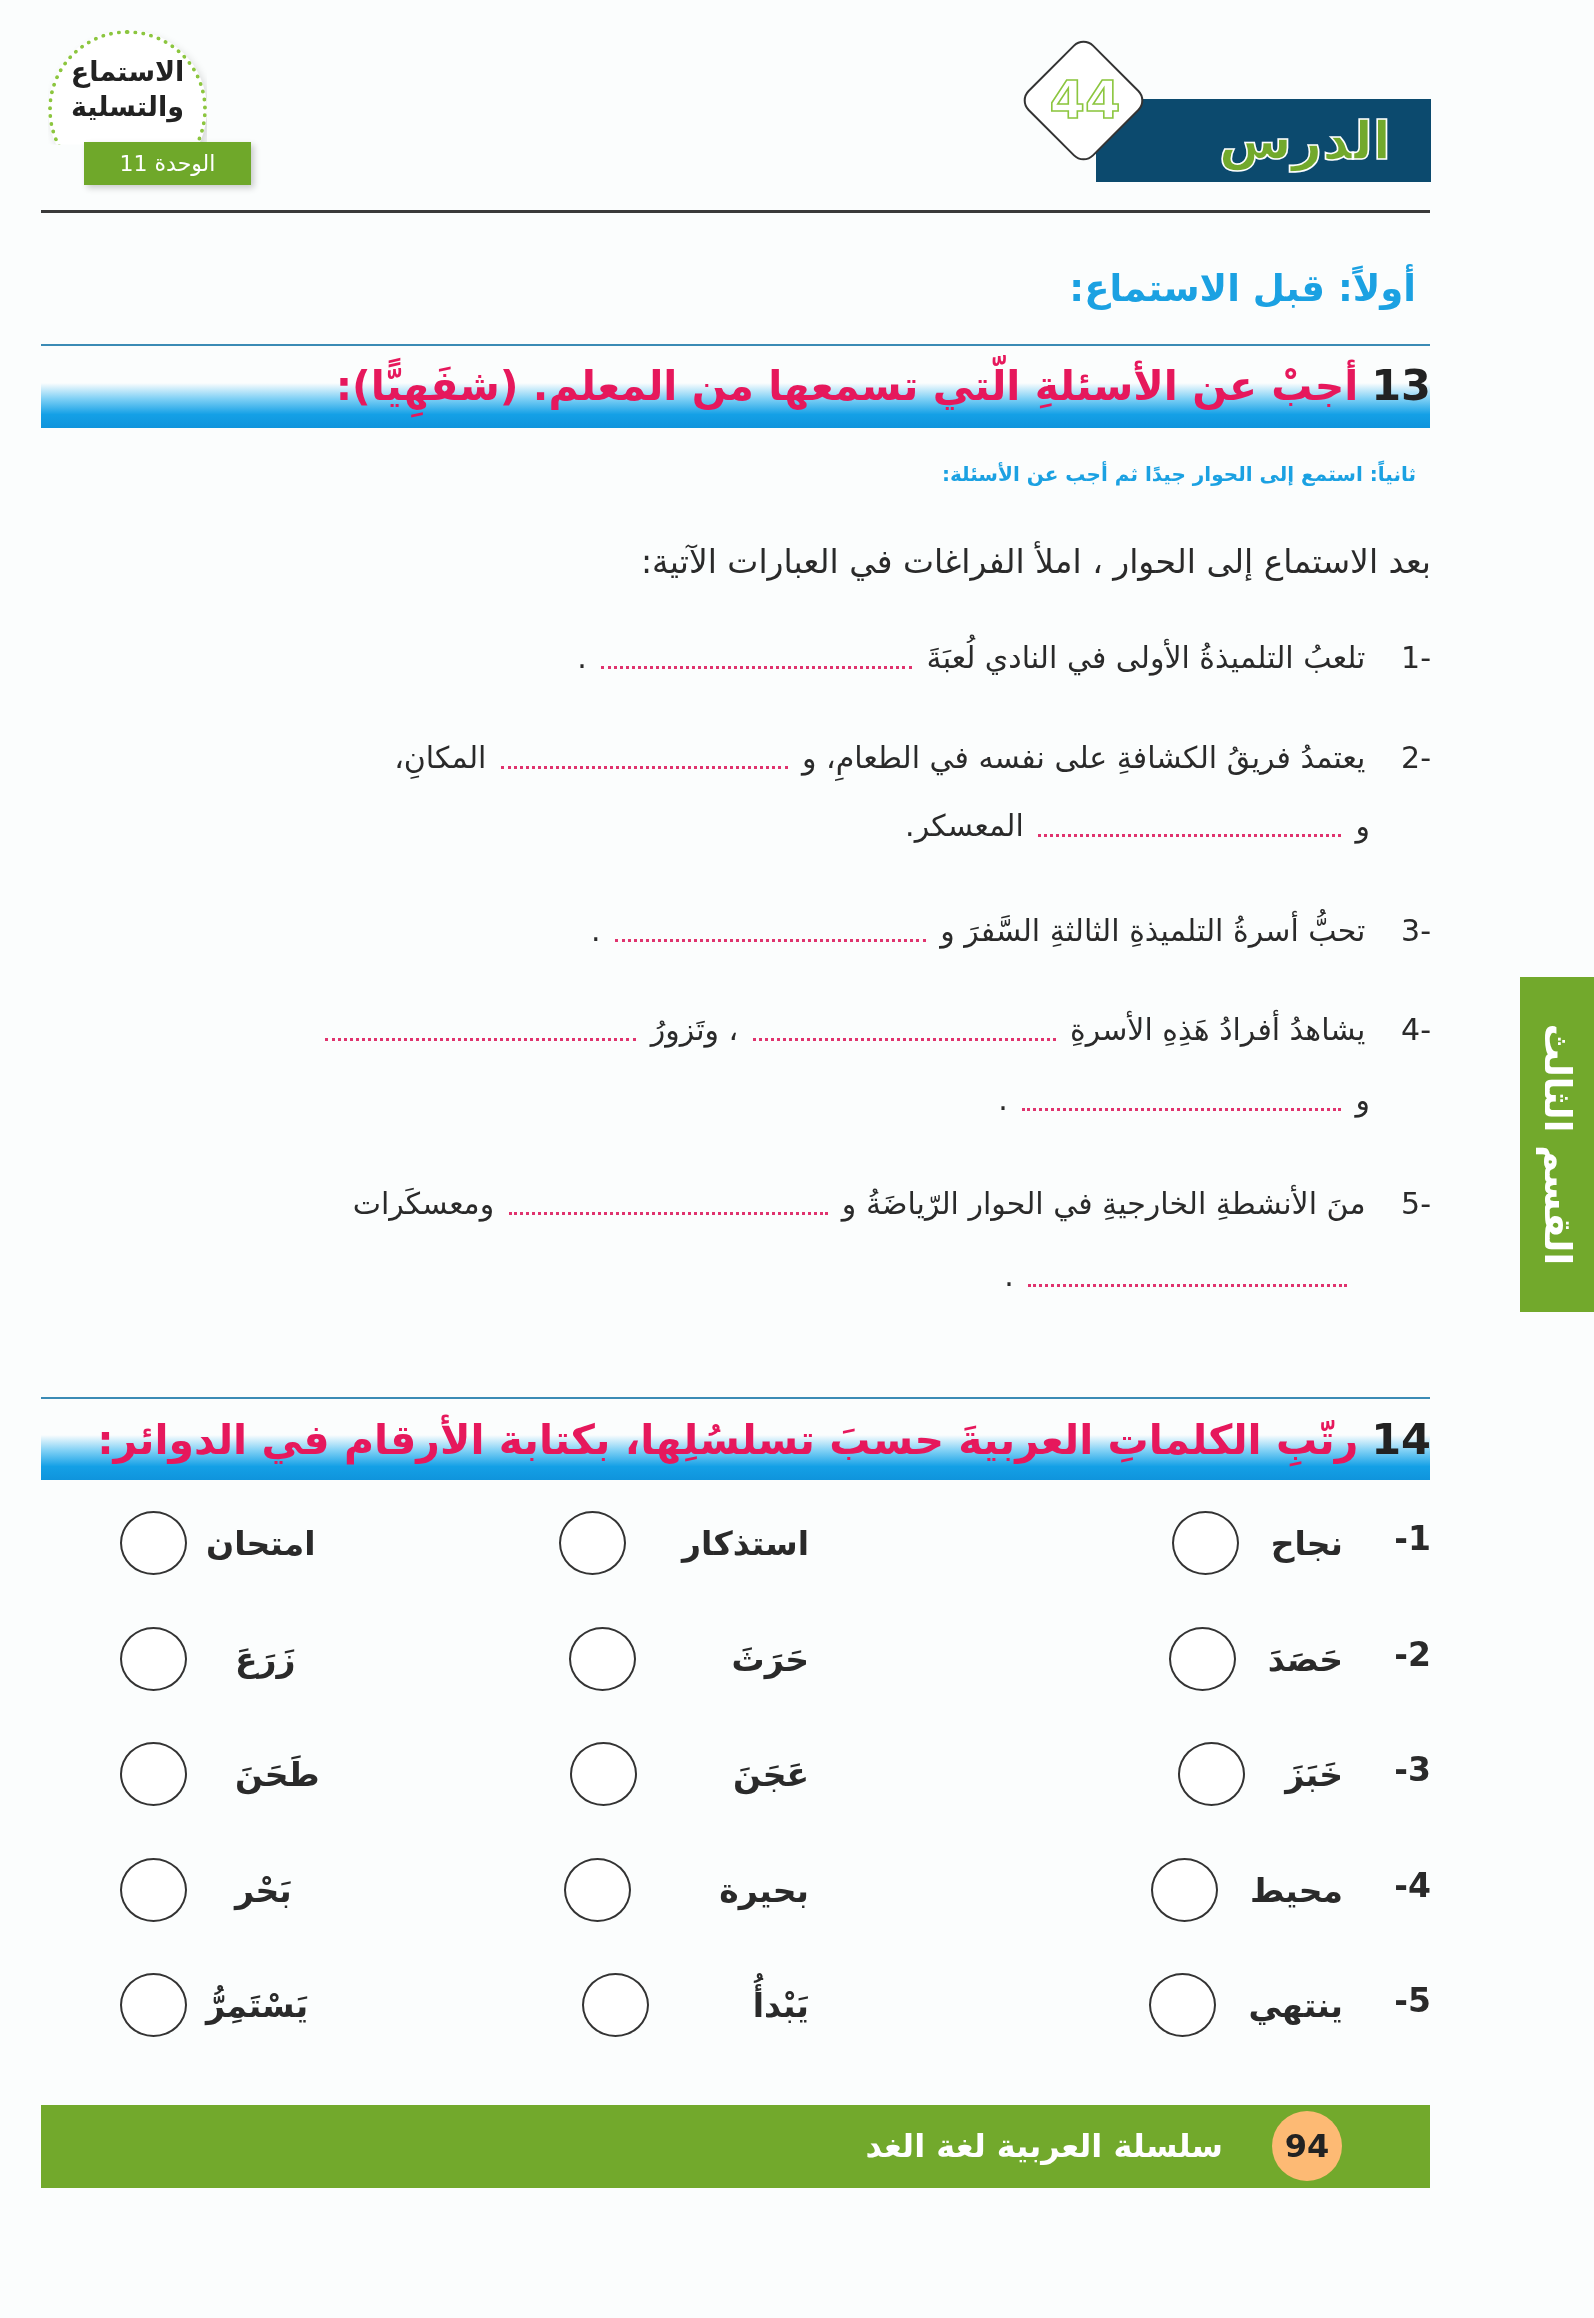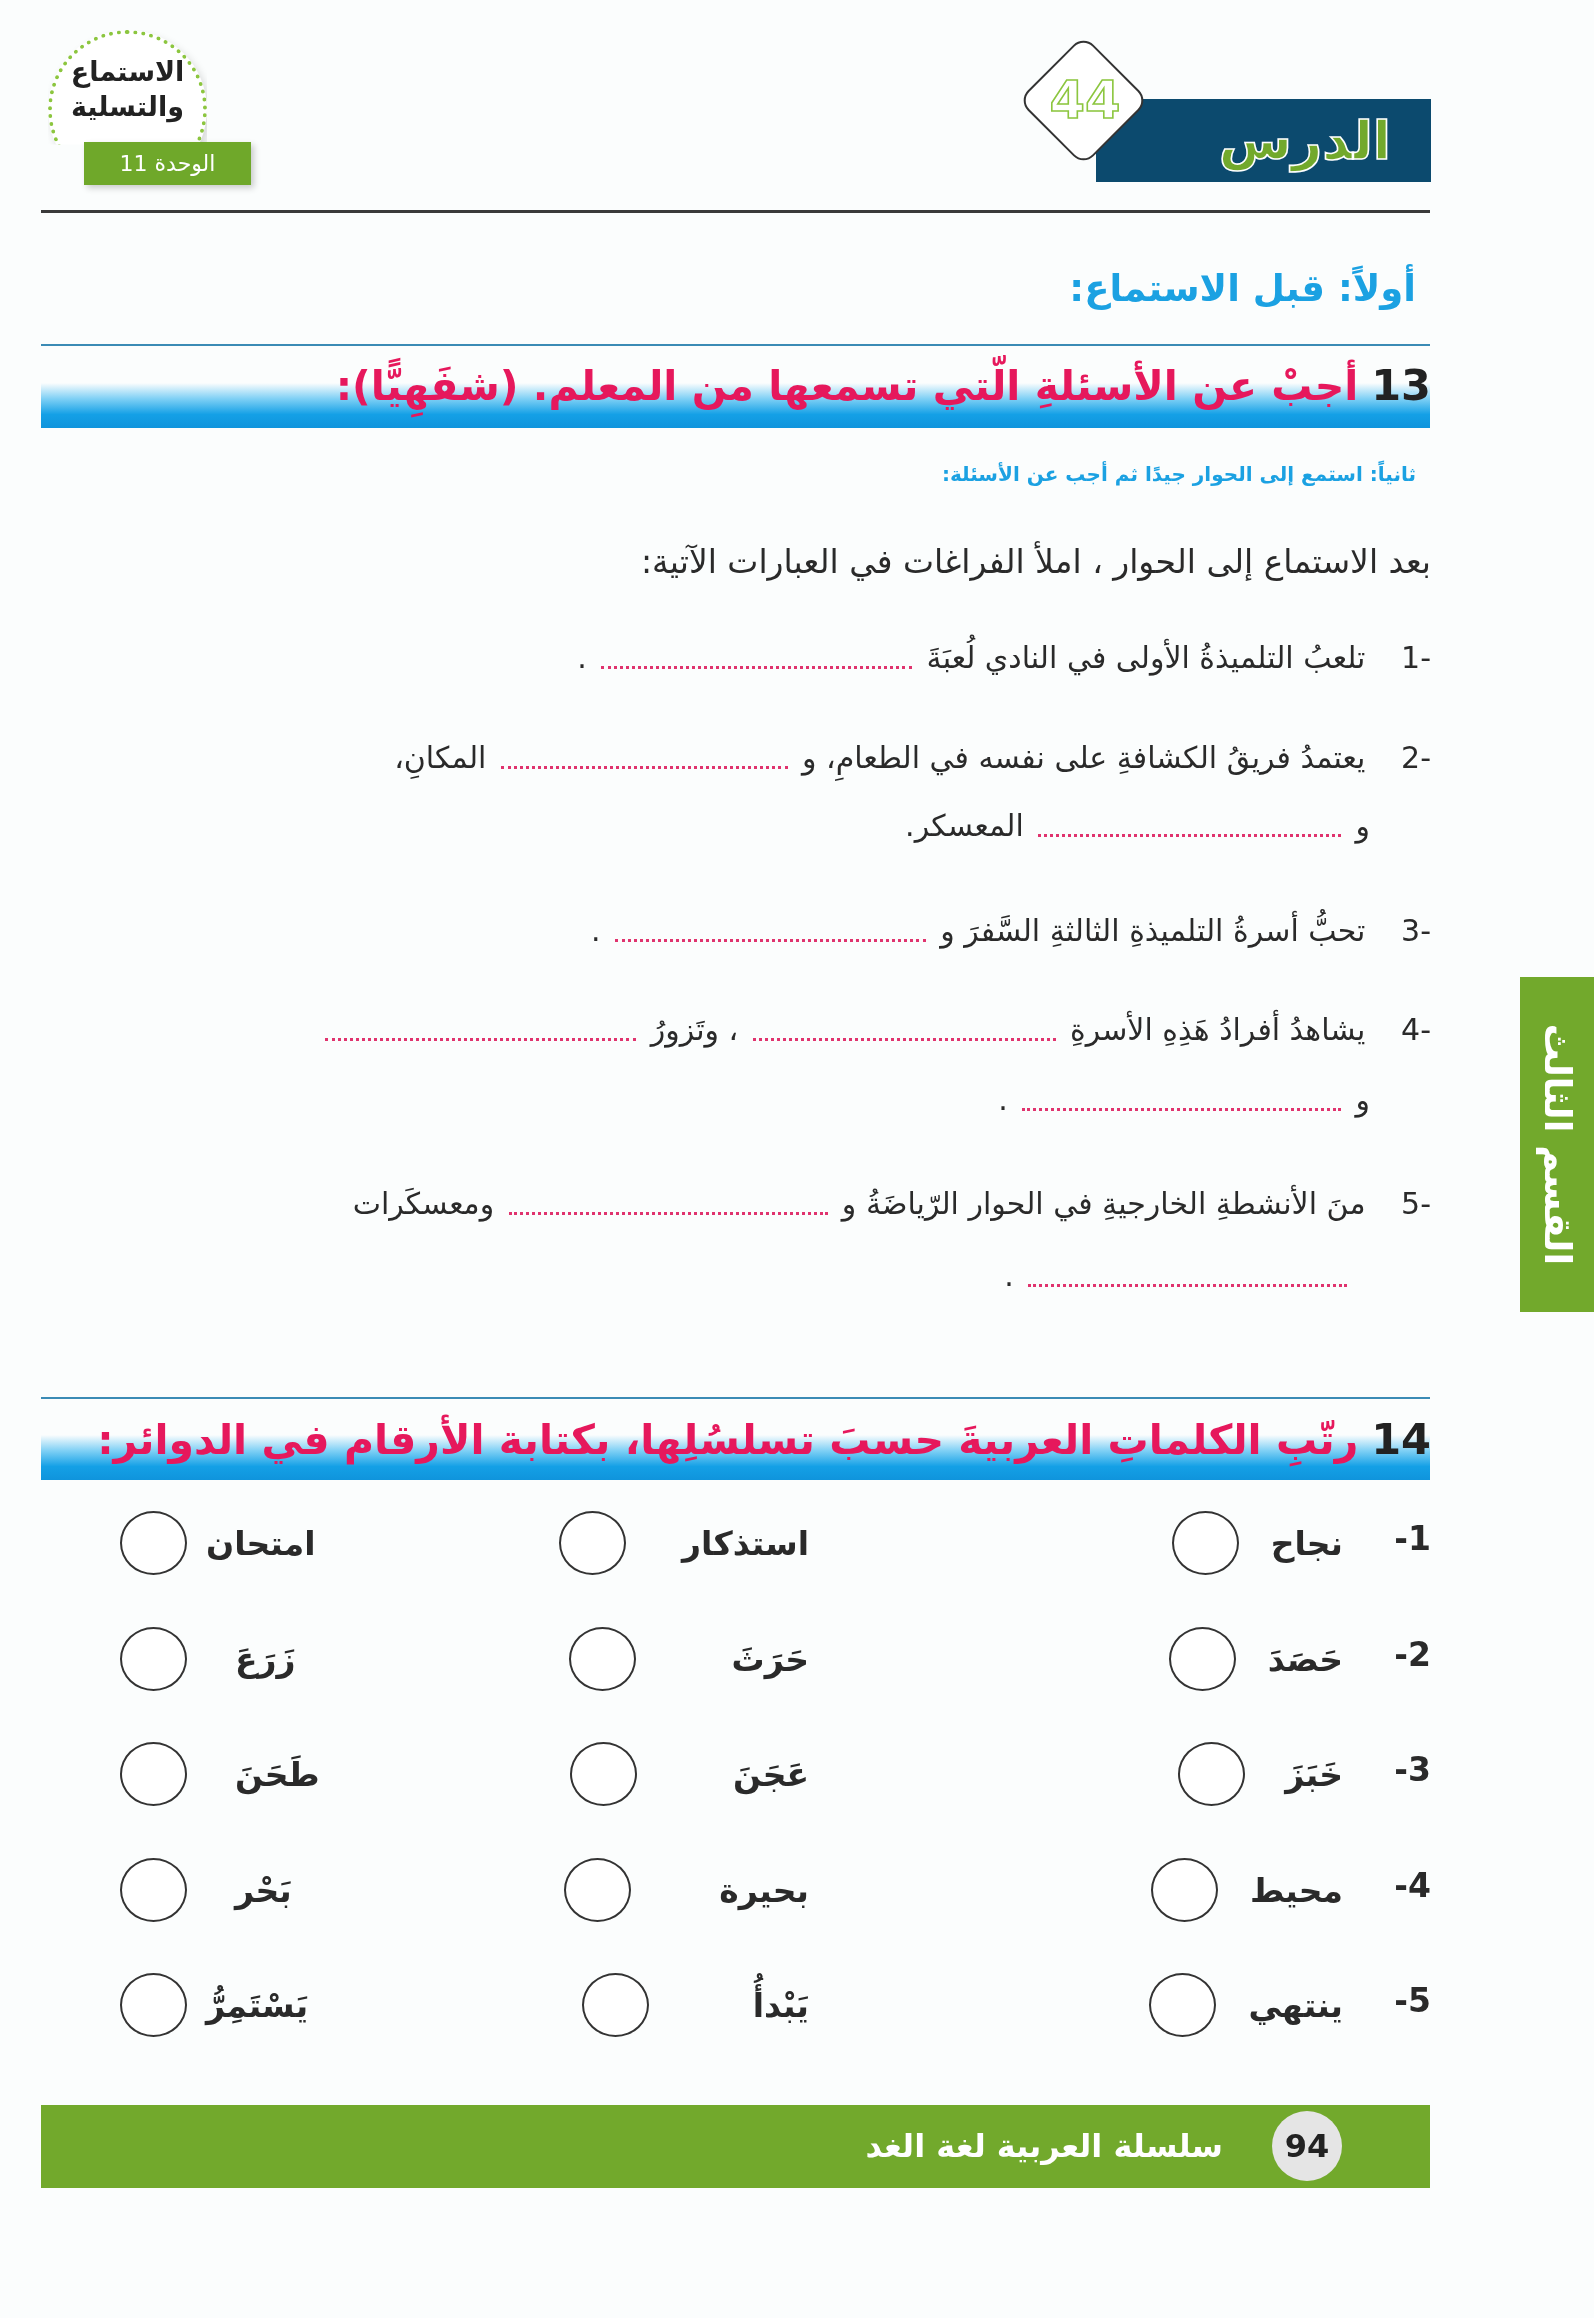--- a/index.html
+++ b/index.html
@@ -89,21 +89,21 @@
   }
 
   
   .footer-bar { left:41px; top:2105px; width:1389px; height:83px; background:#72a92c; }
   .footer-title {
     position:absolute; right:207px; top:0; line-height:83px; font-size:32px;
     color:#fff; font-weight:bold; direction:rtl;
   }
   .page-circle {
     position:absolute; right:88px; top:6.4px; width:70px; height:70px; border-radius:50%;
-    background:#e5e5e5; text-align:center; line-height:70px; font-size:32px; font-weight:bold; color:#222;
+    background:#fdba74; text-align:center; line-height:70px; font-size:32px; font-weight:bold; color:#222;
   }
 </style>
 </head>
 <body>
 
 <div class="abs unit-badge">
   <div class="unit-dome"></div>
   <div class="unit-title">
     <div>الاستماع</div>
     <div>والتسلية</div>

